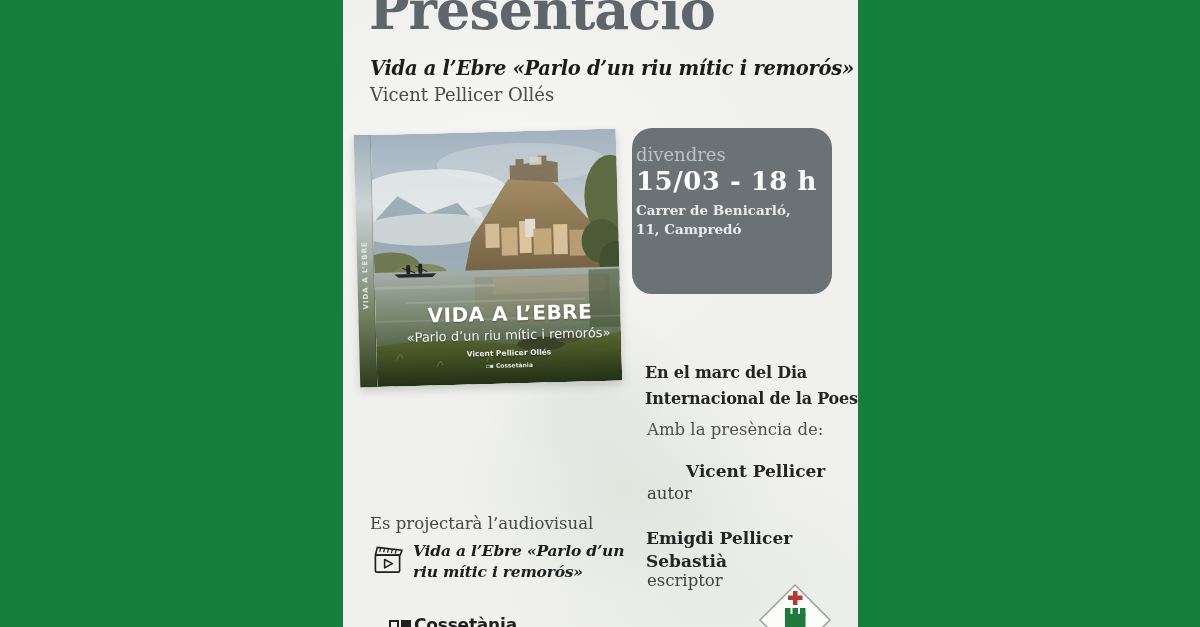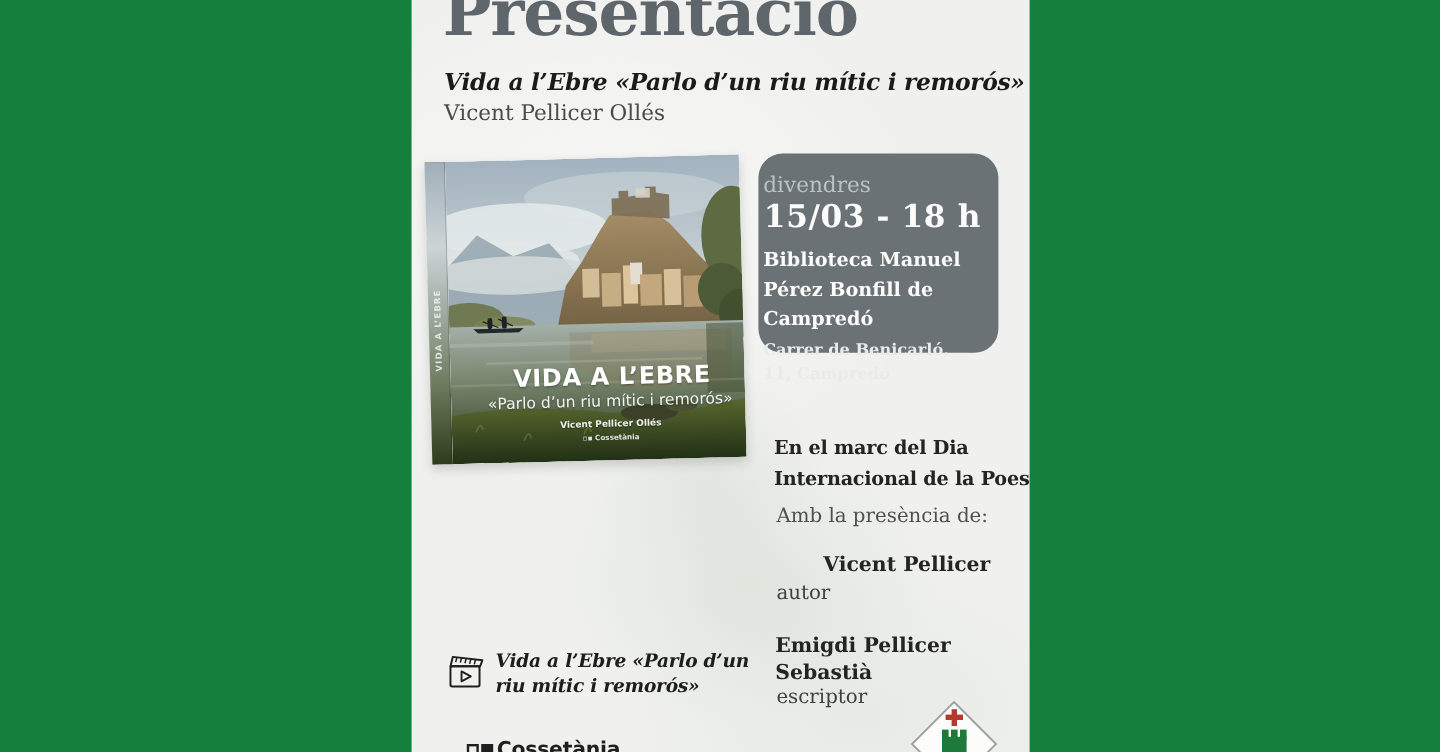--- a/index.html
+++ b/index.html
@@ -41,21 +41,21 @@
                   font-family:"DejaVu Sans","Liberation Sans",sans-serif; font-size:7.5px; font-weight:bold;
                   color:#eef0ee; text-shadow:0 1px 1px rgba(0,0,0,0.4); }
   .cover-publisher { position:absolute; left:0; right:0; top:230px; text-align:center; transform:translateX(10px);
                      font-family:"DejaVu Sans","Liberation Sans",sans-serif; font-size:6px; font-weight:bold;
                      color:rgba(255,255,255,0.85); }
 
   
   .event-box { position:absolute; left:289px; top:128px; width:200px; height:166px;
                background:#6b7276; border-radius:20px; padding:17px 14px 0 4px; color:#fbfbfb; }
   .event-day { font-size:18px; color:#bcc1c3; line-height:1.15; }
-  .event-datetime { font-size:26px; font-weight:bold; letter-spacing:0.5px; line-height:1.2;text-align:center; }
+  .event-datetime { font-size:26px; font-weight:bold; letter-spacing:0.5px; line-height:1.2; }
   .event-venue { margin-top:8px; font-size:16px; font-weight:bold; line-height:1.55; max-width:170px; }
   .event-address { margin-top:4px; font-size:13.5px; font-weight:bold; line-height:1.45;
                    color:#e9eaea; max-width:180px; }
 
   
   .description { position:absolute; left:27px; top:406px; width:240px; font-size:16.5px; font-weight:bold;
                  color:#242424; line-height:1.65; letter-spacing:-0.2px; }
   .av-intro { position:absolute; left:27px; top:514px; font-size:16.5px; color:#454545; }
   .av-row { position:absolute; left:29px; top:541px; display:flex; align-items:flex-start; }
   .clapper { width:31px; margin-top:2px; flex:none; }
@@ -158,24 +158,24 @@
         <div class="cover-title">VIDA A L’EBRE</div>
         <div class="cover-subtitle">«Parlo d’un riu mític i remorós»</div>
         <div class="cover-author">Vicent Pellicer Ollés</div>
         <div class="cover-publisher">▫▪ Cossetània</div>
       </div>
     </div>
 
     <div class="event-box">
       <div class="event-day">divendres</div>
       <div class="event-datetime">15/03 - 18 h</div>
-      <div class="event-venue">Biblioteca Manuel Pérez Bonfill de Campredó</div>
       <div class="event-address">Carrer de Benicarló, 11, Campredó</div>
     </div>
 
+    <div class="av-intro">Es projectarà l’audiovisual</div>
     <div class="av-row">
       <span class="clapper">
         <svg width="31" height="33" viewBox="0 0 32 34">
           <rect x="3.5" y="12.5" width="25" height="17.5" rx="1.5" fill="none" stroke="#1f1f1f" stroke-width="1.7"></rect>
           <path d="M3.5,12.5 L5.5,4.5 L31,7.5 L29,12.5 Z" fill="none" stroke="#1f1f1f" stroke-width="1.7" stroke-linejoin="round"></path>
           <path d="M9,5 L8,9 M13,5.5 L12,9.5 M17,6 L16,10 M21,6.5 L20,10.5 M25,7 L24,11" stroke="#1f1f1f" stroke-width="1.3"></path>
           <path d="M13,17 L21,21.3 L13,25.6 Z" fill="none" stroke="#1f1f1f" stroke-width="1.6" stroke-linejoin="round"></path>
         </svg>
       </span>
       <div class="av-title">Vida a l’Ebre «Parlo d’un riu mític i remorós»</div>

